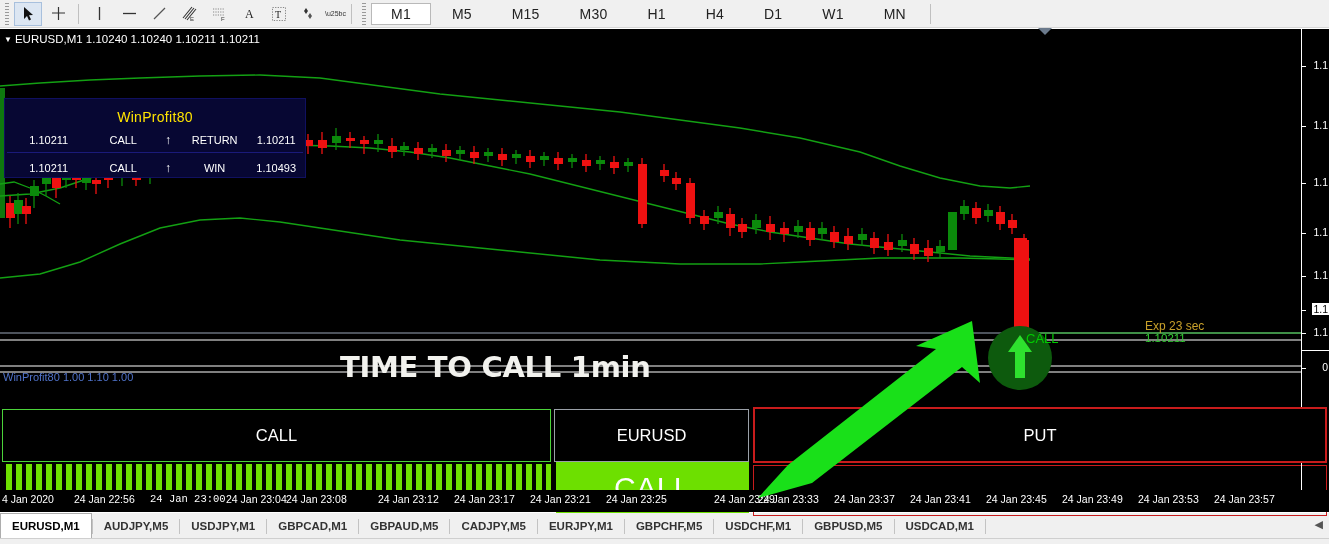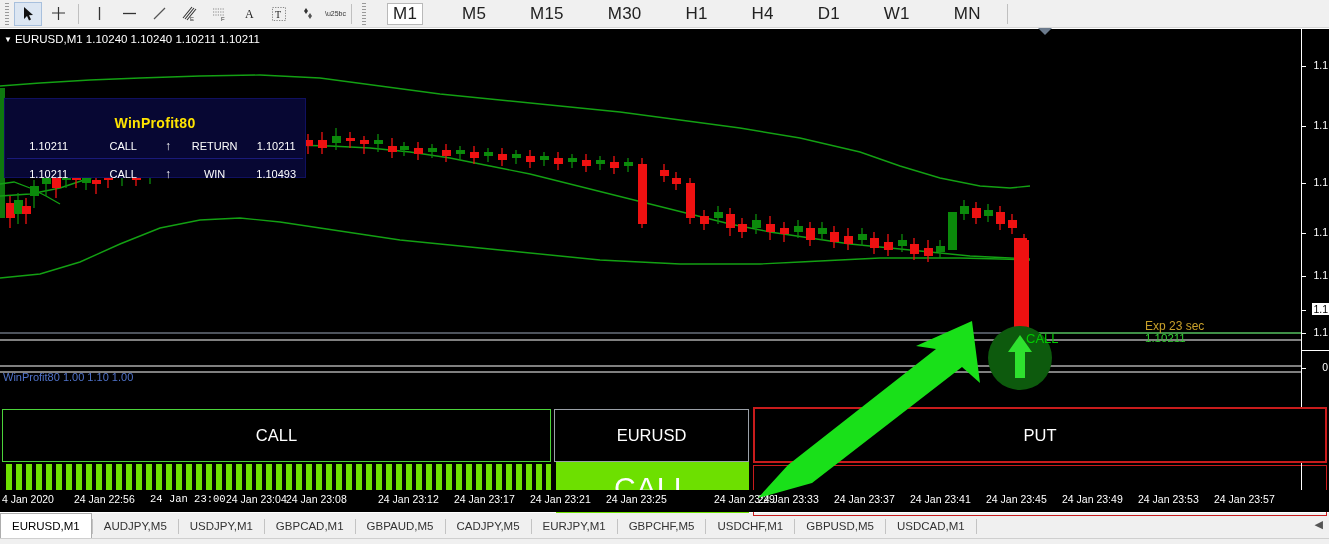--- a/index.html
+++ b/index.html
@@ -26,23 +26,23 @@
   .tb-btn.sel { background: #dce6f2; border: 1px solid #a8c0dd; }
   .tb-sep { width: 1px; height: 20px; background: #c0c0c0; margin: 0 5px; }
   .grip { width: 7px; height: 22px; margin-left: 4px; margin-right: 2px;
           background-image: repeating-linear-gradient(to bottom, #999 0 1px, transparent 1px 3px);
           background-size: 2px 3px; background-repeat: repeat-y;
           background-position: 1px 0, 4px 0; }
   .grip::after { content:''; display:block; width:2px; height:22px; margin-left:3px;
           background-image: repeating-linear-gradient(to bottom, #999 0 1px, transparent 1px 3px); }
   .tf-group { display: flex; align-items: center; }
   .tf-btn {
-    min-width: 32px; height: 22px; padding: 0 5px; margin: 0 17px;
+    min-width: 32px; height: 22px; padding: 0 19px; margin: 0 1px;
     display: flex; align-items: center; justify-content: center;
-    font-size: 17px; color: #222; letter-spacing: .2px;
+    font-size: 14px; color: #222; letter-spacing: .2px;
   }
   .tf-btn.active { background: #fff; border: 1px solid #b9b9b9; }
   .tb-caret { font-size: 7px; margin-left: 1px; color: #333; }
 
   
   .chart-wrap { position: absolute; left: 0; top: 28px; width: 1329px; height: 484px; background: #000; }
   .chart-border { position: absolute; left: 0; top: 0; width: 1329px; height: 484px;
                   border: 1px solid #fff; border-left: none; border-right: none; }
   .symbol-head {
     position: absolute; left: 4px; top: 5px;
@@ -65,22 +65,22 @@
     font-size: 10.5px; padding: 0 1px; white-space: nowrap;
   }
   .axis-sep { position:absolute; right:0; width:28px; height:1px; background:#fff; }
 
   
   .signal-panel {
     position: absolute; left: 4px; top: 70px; width: 302px; height: 80px;
     background: #070733; border: 1px solid #101060; z-index: 7;
   }
   .signal-panel .sp-title {
-    text-align: center; color: #ffe400; font-size: 14px; font-weight: bold;
-    padding-top: 16px; letter-spacing: .3px;
+    text-align: center; color: #ffe400; font-size: 14px; font-weight: normal;
+    padding-top: 10px; letter-spacing: .3px;
   }
   .sp-row {
     display: flex; align-items: center; color: #fff; font-size: 11px;
     height: 24px; margin-top: 3px;
   }
   .sp-row .c1 { width: 88px; text-align: center; }
   .sp-row .c2 { width: 62px; text-align: center; }
   .sp-row .c3 { width: 28px; text-align: center; color:#fff; font-size: 12px; }
   .sp-row .c4 { width: 66px; text-align: center; }
   .sp-row .c5 { width: 58px; text-align: center; }
@@ -134,21 +134,21 @@
   .time-axis {
     position: absolute; left: 0; top: 490px; width: 1329px; height: 22px;
     background: #000; z-index: 7;
   }
   .time-axis .tl { position: absolute; top: 3px; color: #fff; font-size: 10.5px; white-space: nowrap; }
 
   
   .tabbar {
     position: absolute; left: 0; top: 512px; width: 1329px; height: 32px;
     background: #f0f0f0; border-top: 1px solid #fff;
-    display: flex; align-items: flex-start; padding-top: 0px;
+    display: flex; align-items: flex-start; padding-top: 0px; font-weight: bold;
   }
   .tabbar-inner { display: flex; align-items: center; height: 26px; }
   .tab {
     height: 26px; padding: 0 11px; display: flex; align-items: center;
     font-size: 11.5px; color: #333; position: relative;
   }
   .tab.active { background: #fff; border: 1px solid #adadad; border-bottom: 1px solid #fff; color: #000; }
   .tab-div { width: 1px; height: 15px; background: #c3c3c3; }
   .tabbar-bottomline { position: absolute; left: 0; top: 538px; width: 1329px; height: 6px; background: #f0f0f0; border-top: 1px solid #cfcfcf; }
   .scroll-left { position: absolute; right: 6px; top: 518px; color: #555; font-size: 11px; }
@@ -408,20 +408,21 @@
         <rect x="0" y="60" width="5" height="130" fill="#13a013" opacity="0.75"></rect>
       </svg>
 
     <div class="symbol-head">
       <span class="tri">▼</span><span>EURUSD,M1  1.10240 1.10240 1.10211 1.10211</span>
     </div>
 
     <div class="exp-label">Exp 23 sec</div>
     <div class="exp-price">1.10211</div>
     <div class="call-marker-label">CALL</div>
+    <div class="bigtext">TIME TO CALL 1min</div>
     <div class="ind-label">WinProfit80  1.00 1.10 1.00</div>
 
     <div class="signal-panel">
       <div class="sp-title">WinProfit80</div>
       <div id="sp-rows">
           <div class="sp-row">
             <div class="c1">1.10211</div>
             <div class="c2">CALL</div>
             <div class="c3">↑</div>
             <div class="c4">RETURN</div>

